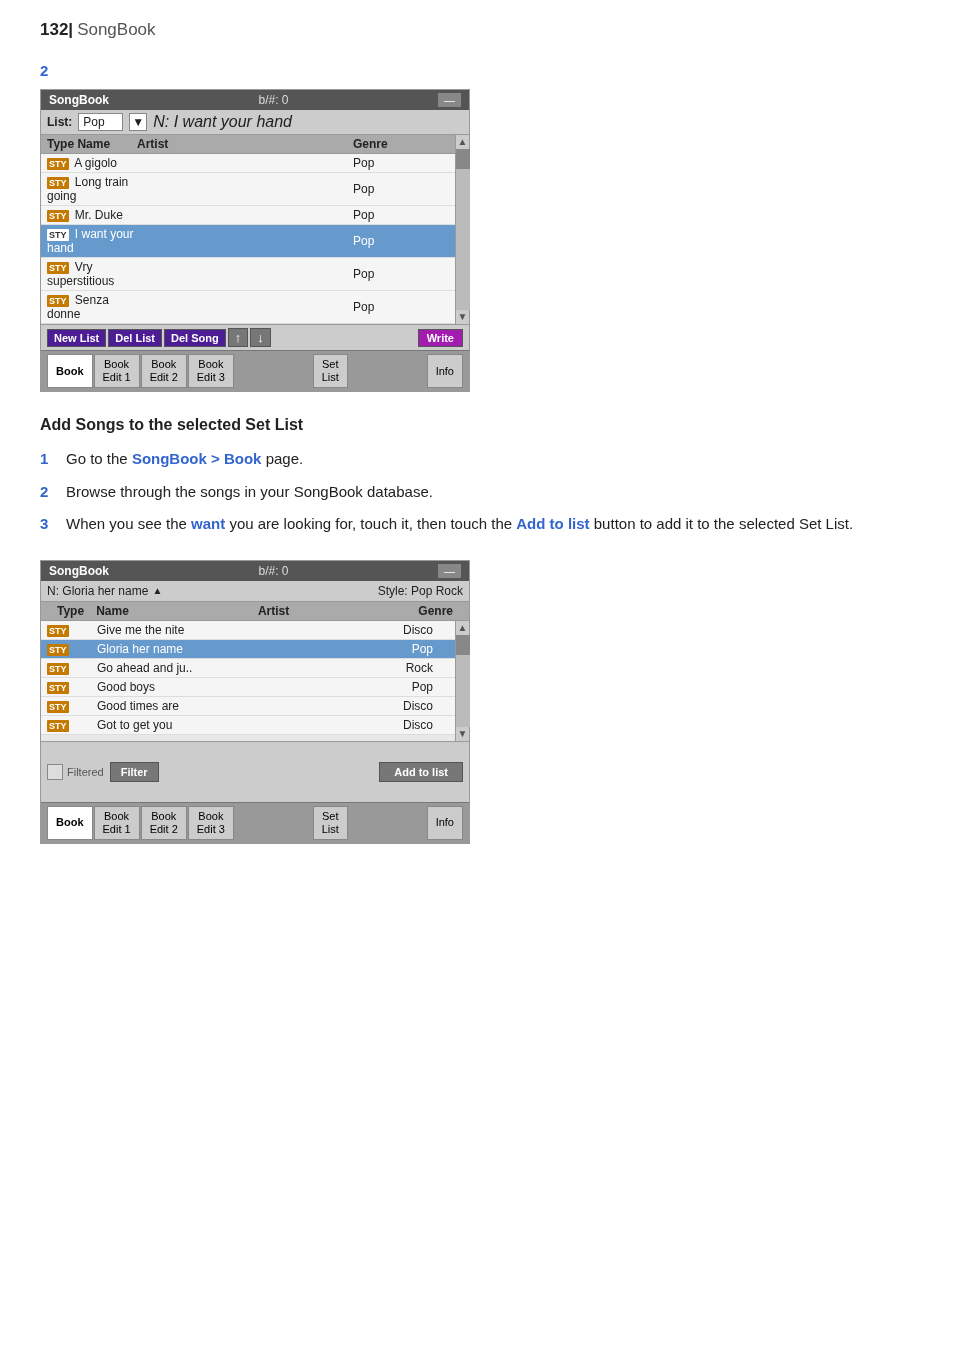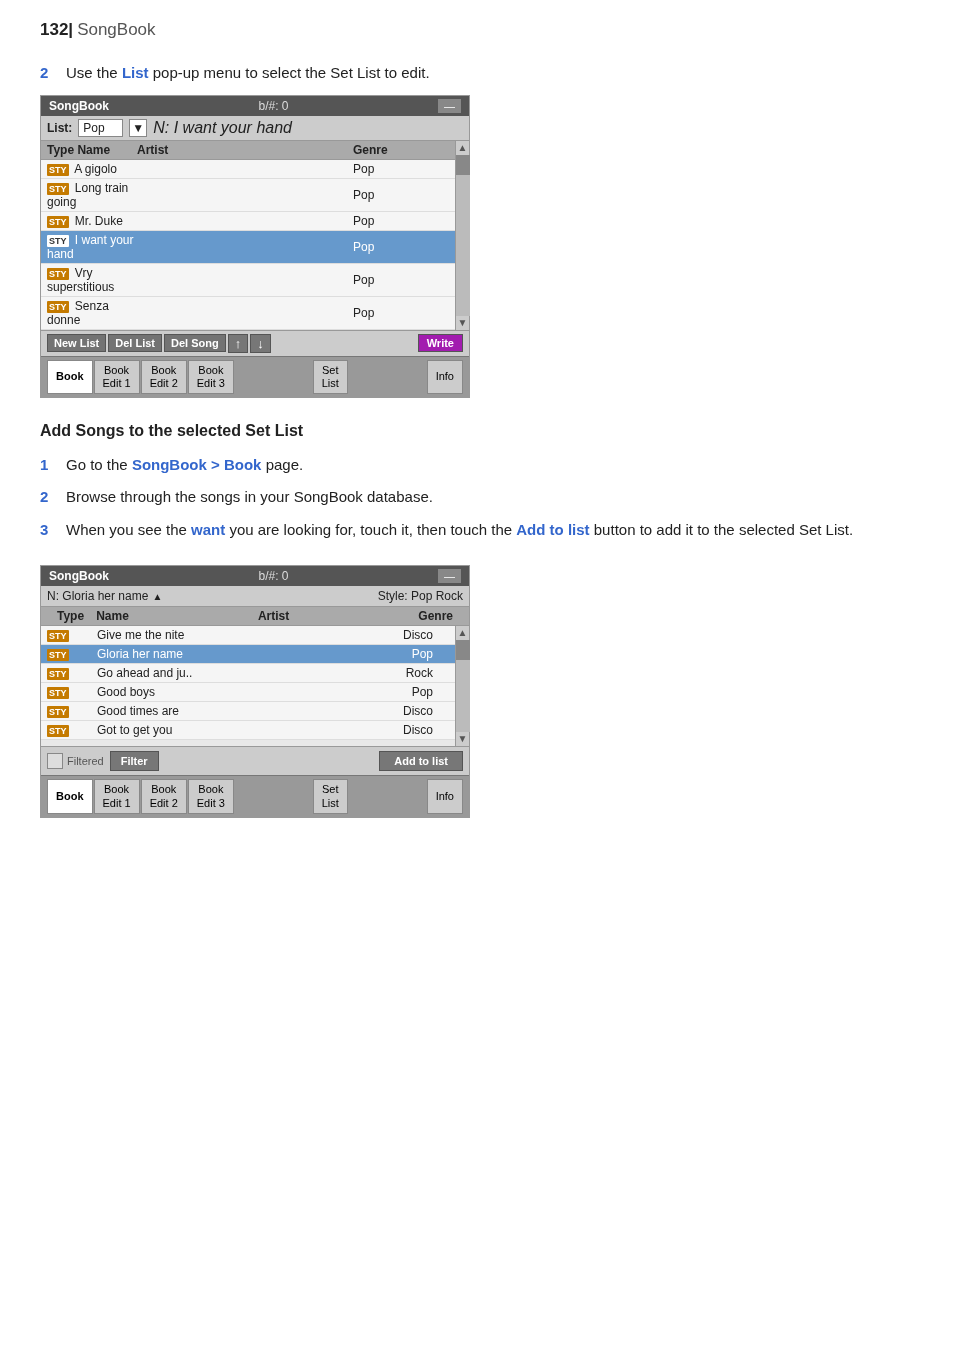--- a/index.html
+++ b/index.html
@@ -188,21 +188,21 @@
 
     .sb-toolbar {
       background: #ccc;
       display: flex;
       gap: 2px;
       padding: 3px 6px;
       border-top: 1px solid #999;
       align-items: center;
     }
     .sb-btn {
-      background: #737373;
+      background: #4c1d95;
       color: #fff;
       border: 1px solid #555;
       padding: 2px 6px;
       font-size: 11px;
       cursor: pointer;
       font-weight: bold;
     }
     .sb-btn-arrow {
       background: #777;
       color: #fff;
@@ -266,21 +266,21 @@
       padding: 3px 6px;
       gap: 4px;
       border-bottom: 1px solid #999;
       font-size: 12px;
     }
 
     .sb-toolbar2 {
       background: #ccc;
       display: flex;
       gap: 4px;
-      padding: 4px 6px;
+      padding: 20px 6px;
       border-top: 1px solid #999;
       align-items: center;
     }
     .sb-checkbox {
       width: 16px;
       height: 16px;
       background: #ddd;
       border: 1px solid #888;
       display: inline-block;
     }
@@ -313,23 +313,20 @@
 <body>
 
 <div class="page-header">
   <span class="page-num">132|</span>
   <span class="page-title">SongBook</span>
 </div>
 
 <div class="step-section">
   <div class="step-row">
     <span class="step-num">2</span>
-    <span class="step-text">
-      Use the <span class="highlight">List</span> pop-up menu to select the Set List to edit.
-    </span>
   </div>
 
   <div class="songbook-widget">
 
     <div class="sb-titlebar">
       <span class="sb-titlebar-title">SongBook</span>
       <span class="sb-titlebar-info">b/#: 0</span>
       <button class="sb-titlebar-btn">—</button>
     </div>
 

